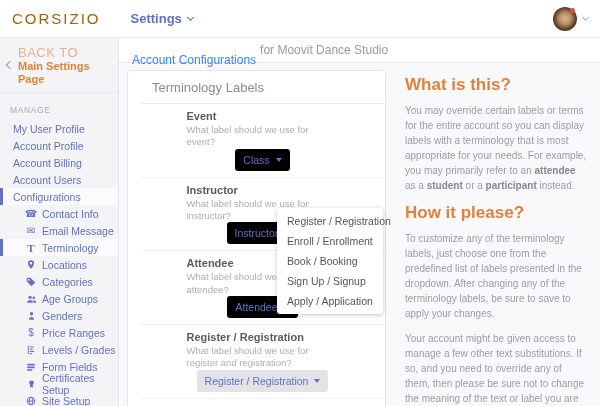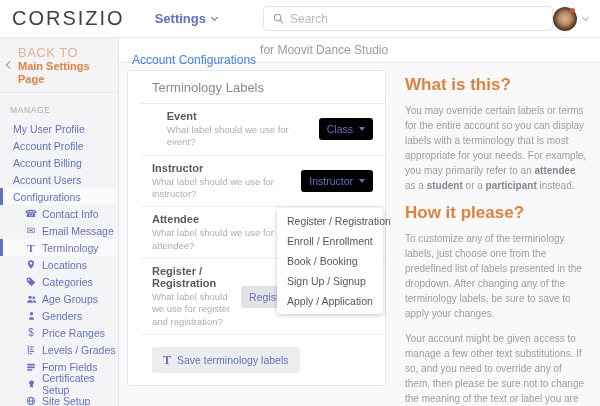--- a/index.html
+++ b/index.html
@@ -1,21 +1,21 @@
 <!DOCTYPE html>
 <html><head>
 <meta charset="utf-8">
 <style>
   * { box-sizing: border-box; margin: 0; padding: 0; }
   html,body { width:600px; height:406px; overflow:hidden; }
   body { font-family:"Liberation Sans", sans-serif; background:#f9f9fb; color:#55555c; }
 
   
   .header { height:38px; background:#fff; border-bottom:1px solid #e7e7ec; display:flex; align-items:center; padding:0 12px; position:relative; z-index:20; }
-  .logo { font-size:20px; letter-spacing:2px; color:#404040; font-weight:normal; cursor:pointer; }
+  .logo { font-size:15px; letter-spacing:2px; color:#a16207; font-weight:normal; cursor:pointer; }
   .settings-nav { margin-left:30px; color:#5f6ec7; font-weight:bold; font-size:13px; display:flex; align-items:center; gap:6px; cursor:pointer; }
   .chev-down { width:5px; height:5px; border-right:1.5px solid #5f6ec7; border-bottom:1.5px solid #5f6ec7; transform:rotate(45deg); margin-top:-3px; }
   .search-box { margin-left:46px; width:332px; height:25px; border:1px solid #e4e4e9; border-radius:4px; background:#fff; display:flex; align-items:center; padding:0 9px; gap:6px; }
   .search-box input { border:none; outline:none; flex:1; font-size:12px; color:#6a6a72; font-family:"Liberation Sans", sans-serif; background:transparent; }
   .search-box input::placeholder { color:#b7b7bf; }
   .hdr-right { margin-left:auto; display:flex; align-items:center; gap:6px; }
   .avatar { width:24px; height:24px; border-radius:50%; position:relative; cursor:pointer;
             background:radial-gradient(circle at 50% 48%, #d8b58d 0%, #b98e63 34%, #5d3f2a 62%, #352214 100%); }
   .avatar::after { content:""; position:absolute; top:1px; right:2px; width:5px; height:5px; border-radius:50%; background:#d94f3c; }
   .chev-gray { width:5px; height:5px; border-right:1.5px solid #b0b0b8; border-bottom:1.5px solid #b0b0b8; transform:rotate(45deg); margin-top:-2px; }
@@ -40,21 +40,21 @@
   
   .main { flex:1; display:flex; flex-direction:column; }
   .content-header { height:25px; background:#fff; border-bottom:1px solid #e7e7ec; display:flex; align-items:center; padding:0 13px; font-size:12px; gap:4px; }
   .ch-title { color:#3b82f6;margin-top:20px; }
   .ch-sub { color:#9a9aa2; }
   .content { position:relative; flex:1; }
 
   
   .card { position:absolute; left:8px; top:7px; width:259px; background:#fff; border:1px solid #e6e6ea; border-radius:4px;padding-left:12px; }
   .card-title { padding:9px 12px 8px; font-size:13px; color:#8a8a92; border-bottom:1px solid #ececf0; }
-  .row { display:flex; justify-content:flex-end; align-items:center; padding:6px 12px; border-bottom:1px solid #f0f0f3; }
+  .row { display:flex; justify-content:flex-start; align-items:center; padding:6px 12px; border-bottom:1px solid #f0f0f3;flex-direction:column; }
   .row:last-of-type { border-bottom:none; }
   .row-text { max-width:152px; }
   .row-label { font-size:11px; font-weight:bold; color:#5a5a62; margin-bottom:2px; }
   .row-desc { font-size:9.5px; color:#adadb5; line-height:1.3; }
   .dd-button { background:#000000; border:none; border-radius:3px; padding:5px 8px; color:#6470c4; font-size:10.5px; white-space:nowrap; display:inline-flex; align-items:center; cursor:pointer; font-family:"Liberation Sans", sans-serif; }
   .dd-button.open { background:#e2e2e7; }
   .caret { width:0; height:0; border-left:3.5px solid transparent; border-right:3.5px solid transparent; border-top:4px solid #6470c4; margin-left:6px; }
   .save-row { padding:12px; }
   .save-button { background:#ededf0; border:none; border-radius:3px; padding:7px 11px; color:#6470c4; font-size:10.5px; display:inline-flex; align-items:center; gap:6px; cursor:pointer; font-family:"Liberation Sans", sans-serif; }
   .tico { font-family:"Liberation Serif", serif; font-weight:bold; font-size:12px; color:#6470c4; line-height:1; }
@@ -71,29 +71,20 @@
 </style>
 </head>
 <body>
 
 <div class="header">
   <div class="logo">CORSIZIO</div>
   <div class="settings-nav">
     <span>Settings</span>
     <span class="chev-down"></span>
   </div>
-  <div class="search-box">
-    <span>
-      <svg width="11" height="11" viewBox="0 0 12 12">
-          <circle cx="5" cy="5" r="3.6" fill="none" stroke="#9a9aa2" stroke-width="1.2"></circle>
-          <path d="M7.8 7.8L11 11" stroke="#9a9aa2" stroke-width="1.2"></path>
-        </svg>
-    </span>
-    <input type="text" placeholder="Search" style="">
-  </div>
   <div class="hdr-right">
     <div class="avatar"></div>
     <span class="chev-gray"></span>
   </div>
 </div>
 
 <div class="shell">
 
   <div class="sidebar">
     <div class="back-block">

